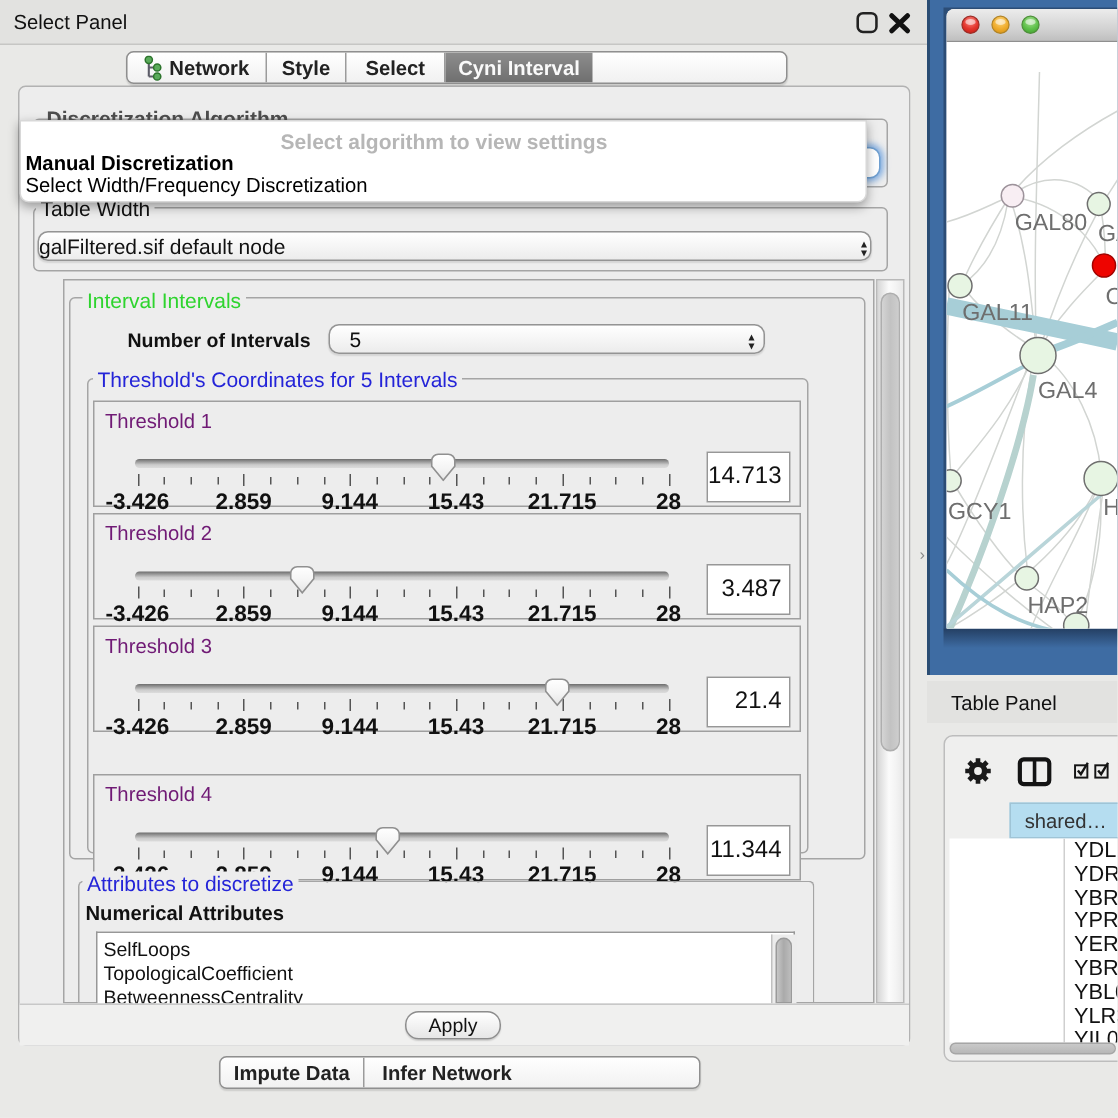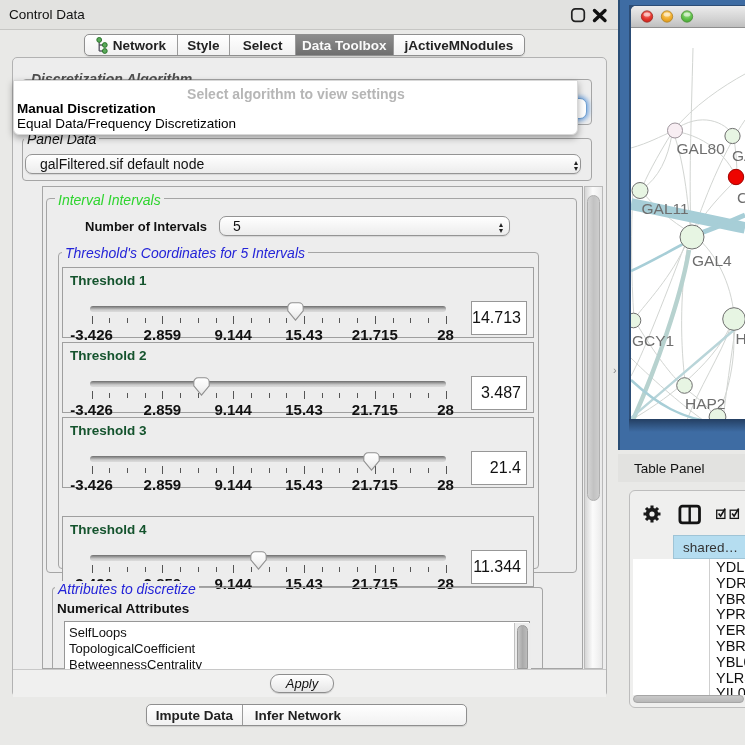--- a/index.html
+++ b/index.html
@@ -10,82 +10,81 @@
   
   .seg{position:absolute;display:flex;height:22px;border:1px solid #8f8f8f;border-radius:5px;
        background:linear-gradient(#ffffff,#f1f1f1);box-sizing:border-box;overflow:hidden;
        box-shadow:0 1px 1px rgba(0,0,0,0.12);}
   .seg .it{display:flex;align-items:center;justify-content:center;font-size:13.5px;font-weight:bold;
        color:#222;border-right:1px solid #9b9b9b;box-sizing:border-box;white-space:nowrap;}
   .seg .it:last-child{border-right:none;}
   .seg .sel{background:linear-gradient(#8d8d8d,#6f6f6f);color:#fafafa;}
   
   .grp{position:absolute;border:1px solid #a5a5a5;border-radius:4px;box-sizing:border-box;}
-  .gtitle{position:absolute;font-size:14px;background:#ededed;padding:0 3px;white-space:nowrap;font-style:italic;}
+  .gtitle{position:absolute;font-size:14px;background:#ededed;padding:0 3px;white-space:nowrap;}
   
   .combo{position:absolute;border:1px solid #949494;border-radius:7px;box-sizing:border-box;
          background:linear-gradient(#ffffff,#ececec);color:#111;
          display:flex;align-items:center;box-shadow:0 1px 1px rgba(0,0,0,0.1);font-size:14px;}
   .arr{position:absolute;width:7px;color:#1a1a1a;}
   .arr:before{content:"";position:absolute;left:0;top:4px;border:2.9px solid transparent;border-bottom:4.4px solid #222;}
   .arr:after{content:"";position:absolute;left:0;top:11.5px;border:2.9px solid transparent;border-top:4.4px solid #222;}
   
   .tbox{position:absolute;left:62px;width:472px;height:71px;border:1px solid #9f9f9f;background:#ededed;box-sizing:border-box;}
-  .tlabel{position:absolute;left:7px;top:5px;font-size:13.5px;font-weight:bold;color:#14532d;}
+  .tlabel{position:absolute;left:7px;top:5px;font-size:13.5px;font-weight:normal;color:#701a75;}
   .track{position:absolute;left:27px;top:38px;width:356px;height:5.5px;border-radius:3px;
          background:linear-gradient(#6d6d6d 0%,#a0a0a0 35%,#cccccc 65%,#dcdcdc 100%);}
   .vbox{position:absolute;left:408px;top:33px;width:56px;height:34px;background:#fff;border:1px solid #979797;
         box-sizing:border-box;display:flex;align-items:center;justify-content:flex-end;padding-right:5px;font-size:16px;color:#111;}
   .tick{position:absolute;width:1px;background:#555;}
   .tmaj{top:48px;height:7.5px;}
   .tmin{top:50px;height:4.5px;}
   .tlab{position:absolute;top:58px;font-size:15px;font-weight:bold;color:#111;transform:translateX(-50%);white-space:nowrap;}
   .thumb{position:absolute;top:34px;width:17px;height:19px;}
   .lbl{position:absolute;font-size:13px;color:#111;white-space:nowrap;}
   .bold{font-weight:bold;}
 </style>
 
 </head>
 <body>
 
 <div class="abs" style="left:0;top:0;width:620px;height:745px;background:#e9e9e7;"></div>
 
 <div class="abs" style="left:0;top:0;width:620px;height:29px;background:#e2e2e0;border-bottom:1px solid #c6c6c4;"></div>
-<div class="abs" style="left:9px;top:7px;font-size:13.5px;color:#111;">Control Data</div>
+<div class="abs" style="left:9px;top:7px;font-size:13.5px;color:#111;">Select Panel</div>
 
 <svg class="abs" style="left:570px;top:7px;" width="38" height="17" viewBox="0 0 38 17">
   <rect x="1.8" y="1.8" width="12.5" height="12.5" rx="3.5" fill="none" stroke="#222" stroke-width="1.7"></rect>
   <path d="M24.5 3.5 L35 13.5 M35 3.5 L24.5 13.5" stroke="#111" stroke-width="3.4" stroke-linecap="round" fill="none"></path>
 </svg>
 
 <div class="abs" style="left:12px;top:57px;width:595px;height:640px;background:#ededed;border:1px solid #b2b2b2;border-radius:5px;box-sizing:border-box;"></div>
 
 <div class="seg" style="left:84px;top:34px;width:441px;">
   <div class="it" style="width:93px;">
     <svg width="12" height="17" viewBox="0 0 12 17" style="margin-right:5px;margin-top:1px;">
       <path d="M3.2 4.5 V14 M3.2 8 H6.5 M3.2 14 H6.5" stroke="#5c5c68" stroke-width="1.4" fill="none"></path>
       <circle cx="3.2" cy="2.9" r="2.4" fill="#5aaa5a" stroke="#2c742c" stroke-width="1"></circle>
       <circle cx="8.8" cy="8" r="2.4" fill="#5aaa5a" stroke="#2c742c" stroke-width="1"></circle>
       <circle cx="8.8" cy="14" r="2.4" fill="#5aaa5a" stroke="#2c742c" stroke-width="1"></circle>
     </svg>Network</div>
   <div class="it" style="width:53px;">Style</div>
   <div class="it" style="width:66px;">Select</div>
-  <div class="it sel" style="width:98px;">Data Toolbox</div>
-  <div class="it" style="width:131px;">jActiveMNodules</div>
+  <div class="it sel" style="width:98px;">Cyni Interval</div>
 </div>
 
 <div class="grp" style="left:22px;top:79px;width:570px;height:46px;"></div>
 <div class="gtitle" style="left:28px;top:71px;color:#4e4e4e;background:transparent;font-weight:bold;">Discretization Algorithm</div>
 
 <div class="abs" style="left:30px;top:98px;width:557px;height:21px;border:1px solid #6f9fd0;border-radius:7px;background:#fff;box-sizing:border-box;box-shadow:0 0 4px 2px rgba(90,150,220,0.75);"></div>
 
 <div class="grp" style="left:22px;top:138px;width:570px;height:43px;"></div>
-<div class="gtitle" style="left:24px;top:131px;color:#111;">Panel Data</div>
+<div class="gtitle" style="left:24px;top:131px;color:#111;">Table Width</div>
 <div class="combo" style="left:25px;top:154px;width:556px;height:20px;">
-  <span style="margin-left:14px;">galFiltered.sif default node</span>
+  <span style="margin-left:0;">galFiltered.sif default node</span>
   <span class="arr" style="left:548px;top:0;"></span>
 </div>
 
 <div class="abs" style="left:42px;top:186px;width:541px;height:483px;border:1px solid #a5a5a5;box-sizing:border-box;background:#ededed;"></div>
 
 <div class="abs" style="left:584px;top:186px;width:19px;height:483px;background:linear-gradient(90deg,#d6d6d6,#fbfbfb 45%,#f4f4f4 70%,#e9e9e9);border:1px solid #b9b9b9;box-sizing:border-box;"></div>
 <div class="abs" style="left:586.5px;top:195px;width:13px;height:306px;background:linear-gradient(90deg,#d4d4d4,#c2c2c2 50%,#cdcdcd);border:1px solid #aeaeae;border-radius:7px;box-sizing:border-box;"></div>
 
 <div class="grp" style="left:46px;top:198px;width:531px;height:375px;"></div>
 <div class="gtitle" style="left:55px;top:192px;color:#2ed42e;">Interval Intervals</div>
@@ -271,21 +270,21 @@
 <div class="gtitle" style="left:55px;top:581px;color:#2424d8;">Attributes to discretize</div>
 <div class="lbl bold" style="left:57px;top:601px;font-size:13.5px;">Numerical Attributes</div>
 
 <div class="abs" style="left:64px;top:621px;width:466px;height:48px;background:#fff;border:1px solid #979797;border-bottom:none;box-sizing:border-box;overflow:hidden;">
   <div style="font-size:13px;color:#111;margin:3px 0 0 4px;line-height:16px;">SelfLoops<br>TopologicalCoefficient<br>BetweennessCentrality</div>
 </div>
 <div class="abs" style="left:514px;top:623px;width:16px;height:46px;background:#ececec;border-left:1px solid #c0c0c0;"></div>
 <div class="abs" style="left:517px;top:625px;width:11px;height:44px;background:linear-gradient(90deg,#c6c6c6,#aaaaaa 50%,#bcbcbc);border:1px solid #9a9a9a;border-radius:6px 6px 0 0;box-sizing:border-box;"></div>
 
 <div class="abs" style="left:13px;top:669px;width:593px;height:27px;background:#f0f0ef;border-top:1px solid #c8c8c8;"></div>
-<div class="abs" style="left:270px;top:674px;width:64px;height:19px;border:1px solid #8d8d8d;border-radius:9px;background:linear-gradient(#ffffff,#e6e6e6);box-sizing:border-box;display:flex;align-items:center;justify-content:center;font-size:13px;color:#111;box-shadow:0 1px 1px rgba(0,0,0,0.15);font-style:italic;">Apply</div>
+<div class="abs" style="left:270px;top:674px;width:64px;height:19px;border:1px solid #8d8d8d;border-radius:9px;background:linear-gradient(#ffffff,#e6e6e6);box-sizing:border-box;display:flex;align-items:center;justify-content:center;font-size:13px;color:#111;box-shadow:0 1px 1px rgba(0,0,0,0.15);">Apply</div>
 
 <div class="seg" style="left:146px;top:704px;width:321px;">
   <div class="it" style="width:96px;">Impute Data</div>
   <div class="it" style="width:110px;">Infer Network</div>
 </div>
 
 <div class="abs" style="left:607px;top:30px;width:11px;height:715px;background:#e9e9e7;"></div>
 <div class="abs" style="left:613px;top:364px;font-size:11px;color:#8a8a8a;">›</div>
 
 <div class="abs" style="left:618px;top:0;width:127px;height:450px;background:#3e6ca3;border-left:2.5px solid #2a4d74;box-sizing:border-box;"></div>
@@ -418,13 +417,13 @@
 <div class="abs" style="left:633px;top:559px;width:112px;height:136px;background:#fff;overflow:hidden;font-size:14.5px;color:#111;">
   <div class="abs" style="left:75.5px;top:0;width:1px;height:136px;background:#cfcfcf;"></div>
   <div class="abs" style="left:83px;top:1px;line-height:15.8px;">YDL1<br>YDR2<br>YBR0<br>YPR1<br>YER0<br>YBR0<br>YBL0<br>YLR3<br>YIL0</div>
 </div>
 
 <div class="abs" style="left:633px;top:695px;width:111px;height:8px;background:linear-gradient(#c9c9c9,#b8b8b8);border:1px solid #a6a6a6;border-radius:5px;box-sizing:border-box;"></div>
 
 <div class="abs" style="left:13px;top:80px;width:565px;height:55px;background:#fff;border:1px solid #d8d8d8;border-radius:0 0 6px 6px;box-shadow:0 3px 7px rgba(0,0,0,0.35);box-sizing:border-box;"></div>
 <div class="abs" style="left:0;top:86px;width:592px;text-align:center;font-size:14px;font-weight:bold;color:#b6b6b6;">Select algorithm to view settings</div>
 <div class="abs" style="left:17px;top:101px;font-size:13.5px;font-weight:bold;color:#000;">Manual Discretization</div>
-<div class="abs" style="left:17px;top:116px;font-size:13.5px;color:#000;">Equal Data/Frequency Discretization</div>
+<div class="abs" style="left:17px;top:116px;font-size:13.5px;color:#000;">Select Width/Frequency Discretization</div>
 
 </body></html>

